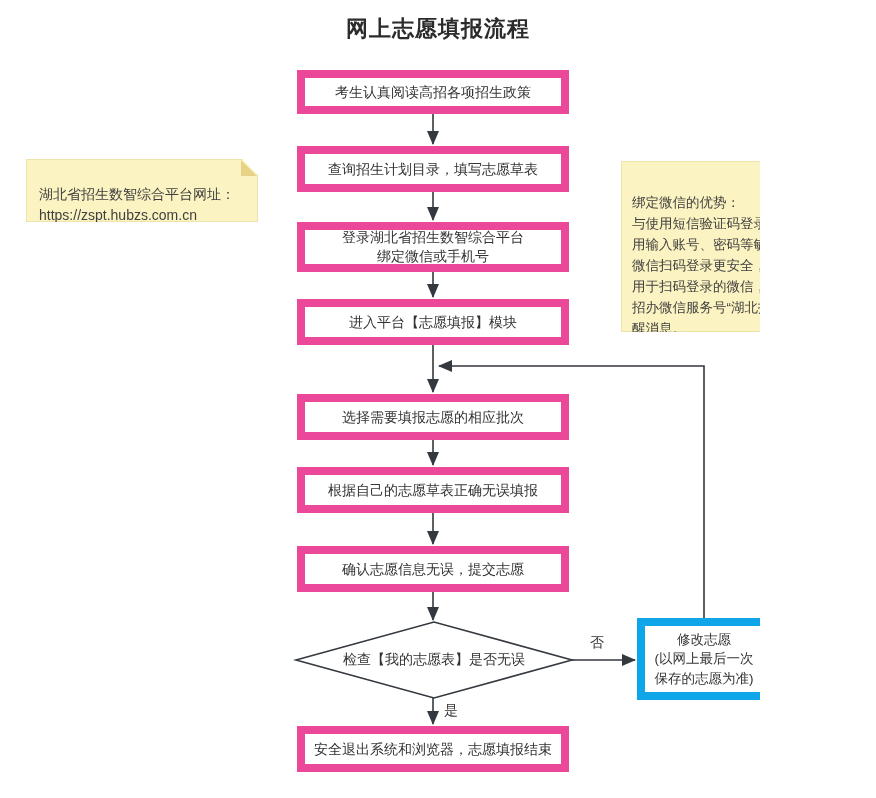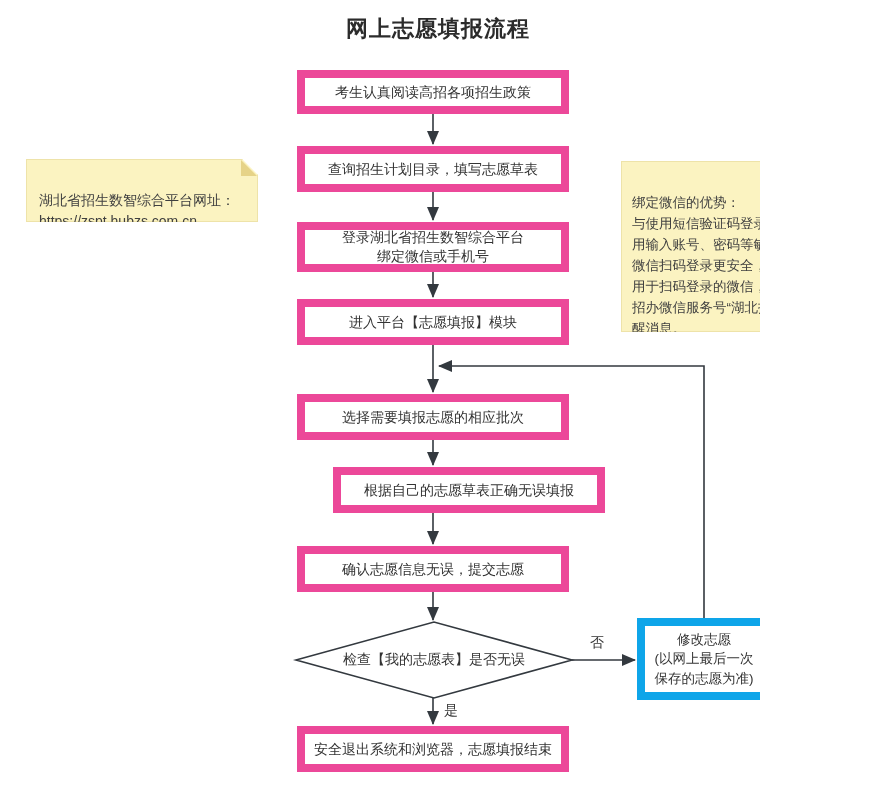--- a/index.html
+++ b/index.html
@@ -49,21 +49,21 @@
     line-height: 1.35;
     white-space: pre-line;
     z-index: 1;
     color: #333333;
   }
   .s1 { top: 70px;  height: 44px; }
   .s2 { top: 146px; height: 46px; }
   .s3 { top: 222px; height: 50px; }
   .s4 { top: 299px; height: 46px; }
   .s5 { top: 394px; height: 46px; }
-  .s6 { top: 467px; height: 46px; margin-left: 36px; }
+  .s6 { top: 467px; height: 46px; }
   .s7 { top: 546px; height: 46px; }
   .final { top: 726px; height: 46px; }
   .decision-text {
     position: absolute;
     left: 304px; top: 622px;
     width: 260px; height: 76px;
     display: flex;
     align-items: center;
     justify-content: center;
     text-align: center;
@@ -112,21 +112,21 @@
   .note .fold {
     position: absolute;
     top: 0; right: 0;
     width: 16px; height: 16px;
     background: #e6d388;
     clip-path: polygon(0 0, 100% 100%, 0 100%);
   }
   .note-left {
     left: 26px; top: 159px;
     width: 232px; height: 63px;
-    padding: 9px 12px;
+    padding: 3px 12px;
     font-size: 14px;
     line-height: 1.5;
   }
   .note-right {
     left: 621px; top: 161px;
     width: 240px; height: 171px;
     padding: 9px 10px;
     font-size: 13.5px;
     line-height: 1.56;
   }

